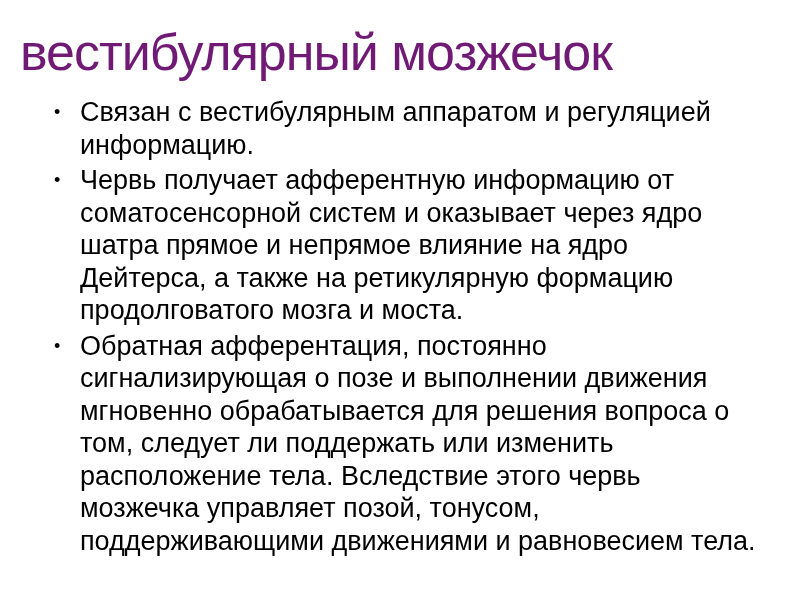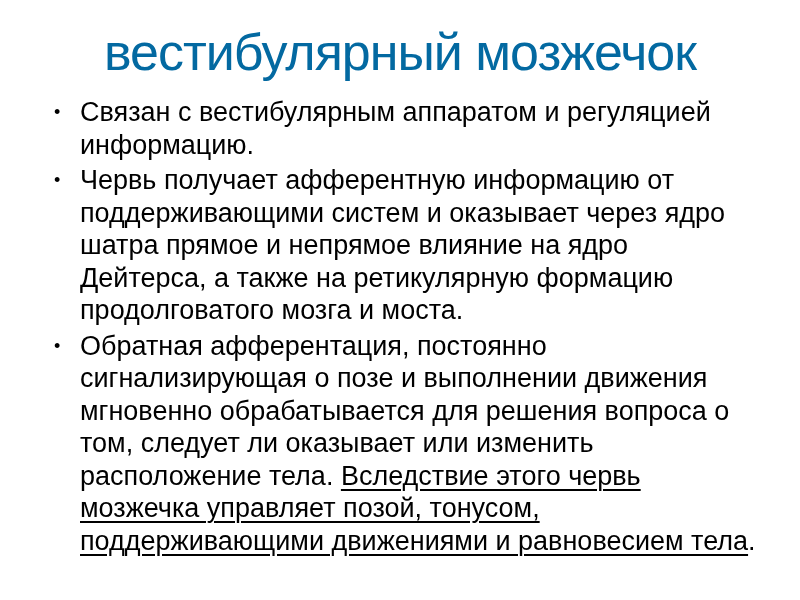--- a/index.html
+++ b/index.html
@@ -11,25 +11,25 @@
     position: relative;
     width: 800px;
     height: 600px;
     background: #ffffff;
     overflow: hidden;
     box-sizing: border-box;
     font-family: "Liberation Sans", "DejaVu Sans", sans-serif;
   }
   .slide-title {
     margin: 22px 20px 14px 20px;
-    text-align: center;
+    text-align: left;
     font-size: 52px;
     line-height: 60px;
     font-weight: 400;
-    color: #0369a1;
+    color: #701a75;
     letter-spacing: -1px;
     white-space: nowrap;
   }
   .bullet-list {
     list-style: none;
     margin: 0;
     padding: 0 40px 0 54px;
   }
   .bullet-item {
     display: flex;
@@ -45,44 +45,43 @@
     font-size: 18px;
     line-height: 32.5px;
     color: #000000;
     user-select: none;
   }
   .bullet-text {
     flex: 1 1 auto;
     max-width: 680px;
   }
   .underlined {
-    text-decoration: underline;
     text-decoration-thickness: 2px;
     text-underline-offset: 4px;
   }
 </style>
 </head>
 <body>
 
 <div class="slide">
 
   <h1 class="slide-title">вестибулярный мозжечок</h1>
 
   <ul class="bullet-list">
 
     <li class="bullet-item">
       <span class="bullet-marker">•</span>
       <span class="bullet-text">Связан с вестибулярным аппаратом и регуляцией информацию.</span>
     </li>
 
     <li class="bullet-item">
       <span class="bullet-marker">•</span>
-      <span class="bullet-text">Червь получает афферентную информацию от поддерживающими систем и оказывает через ядро шатра прямое и непрямое влияние на ядро Дейтерса, а также на ретикулярную формацию продолговатого мозга и моста.</span>
+      <span class="bullet-text">Червь получает афферентную информацию от соматосенсорной систем и оказывает через ядро шатра прямое и непрямое влияние на ядро Дейтерса, а также на ретикулярную формацию продолговатого мозга и моста.</span>
     </li>
 
     <li class="bullet-item">
       <span class="bullet-marker">•</span>
-      <span class="bullet-text"><span>Обратная афферентация, постоянно сигнализирующая о позе и выполнении движения мгновенно обрабатывается для решения вопроса о том, следует ли оказывает или изменить расположение тела. </span><span class="underlined">Вследствие этого червь мозжечка управляет позой, тонусом, поддерживающими движениями и равновесием тела</span><span>.</span></span>
+      <span class="bullet-text"><span>Обратная афферентация, постоянно сигнализирующая о позе и выполнении движения мгновенно обрабатывается для решения вопроса о том, следует ли поддержать или изменить расположение тела. </span><span class="underlined">Вследствие этого червь мозжечка управляет позой, тонусом, поддерживающими движениями и равновесием тела</span><span>.</span></span>
     </li>
 
   </ul>
 
 </div>
 
 </body></html>

